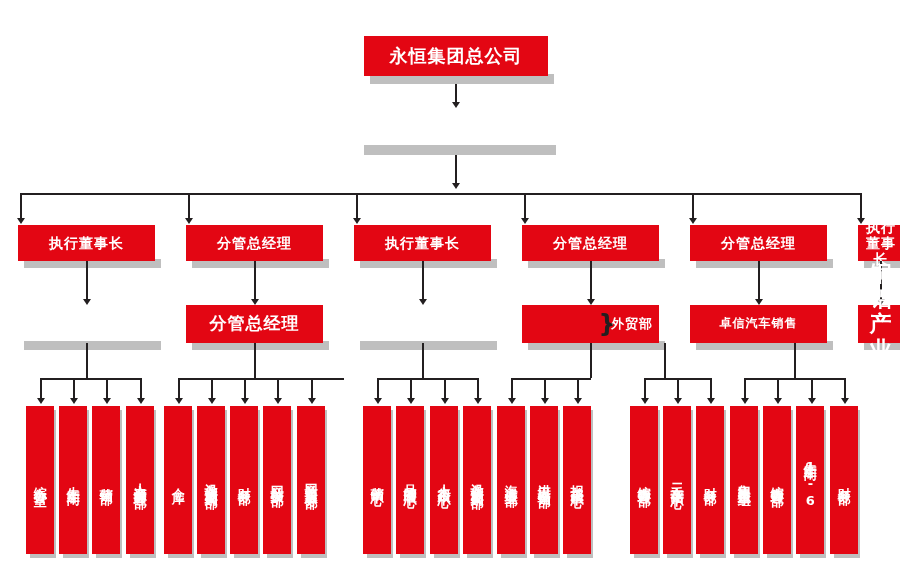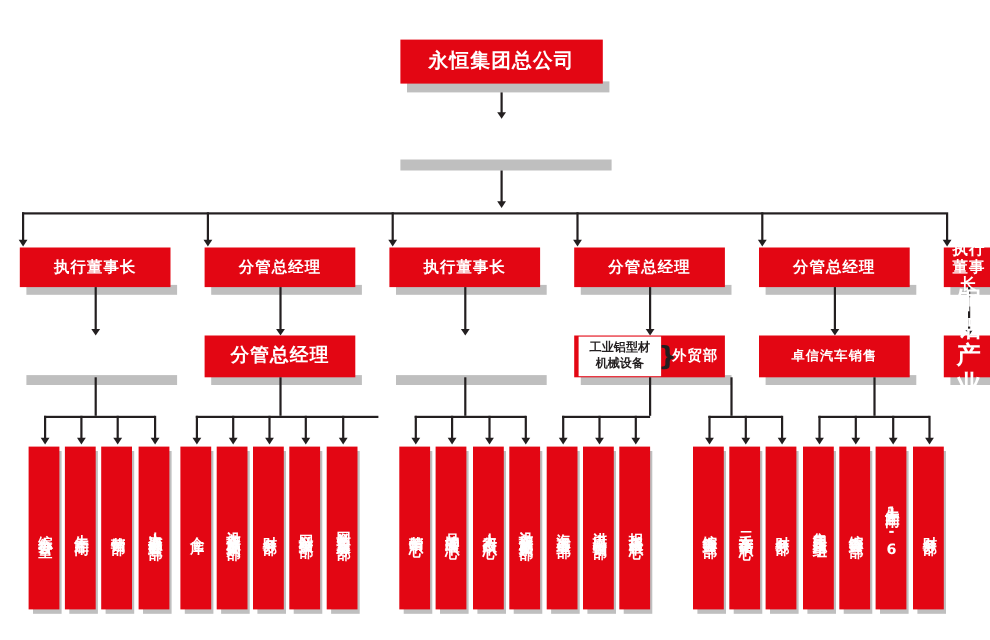--- a/index.html
+++ b/index.html
@@ -146,24 +146,20 @@
 
   <div class="shadow" style="left:24px; top:341px; width:137px; height:9px;"></div>
 
   <div class="shadow" style="left:192px; top:341px; width:137px; height:9px;"></div>
   <div class="node" style="left:186px; top:305px; width:137px; height:38px; font-size:17px;">分管总经理</div>
 
   <div class="shadow" style="left:360px; top:341px; width:137px; height:9px;"></div>
 
   <div class="shadow" style="left:528px; top:341px; width:137px; height:9px;"></div>
   <div class="node" style="left:522px; top:305px; width:137px; height:38px; font-size:13px; justify-content:flex-end; padding-right:6px;">外贸部</div>
-  <div class="plainbox" style="left:526px; top:306px; width:75px; height:36px; font-size:11px;">
-    <span>工业铝型材</span>
-    <span>机械设备</span>
-  </div>
   <div class="brace" style="left:600px; top:306px; width:14px; height:36px; font-size:24px;">}</div>
 
   <div class="shadow" style="left:696px; top:341px; width:137px; height:9px;"></div>
   <div class="node" style="left:690px; top:305px; width:137px; height:38px; font-size:12px;">卓信汽车销售</div>
 
   <div class="shadow" style="left:864px; top:341px; width:36px; height:9px;"></div>
   <div class="node" style="left:858px; top:305px; width:42px; height:38px; font-size:22px; justify-content:flex-start; padding-left:4px;">铜铝产业园</div>
 
   <div class="line vline" style="left:86px; top:343px; height:35px;"></div>
   <div class="line hline" style="left:40px; top:378px; width:101px;"></div>

